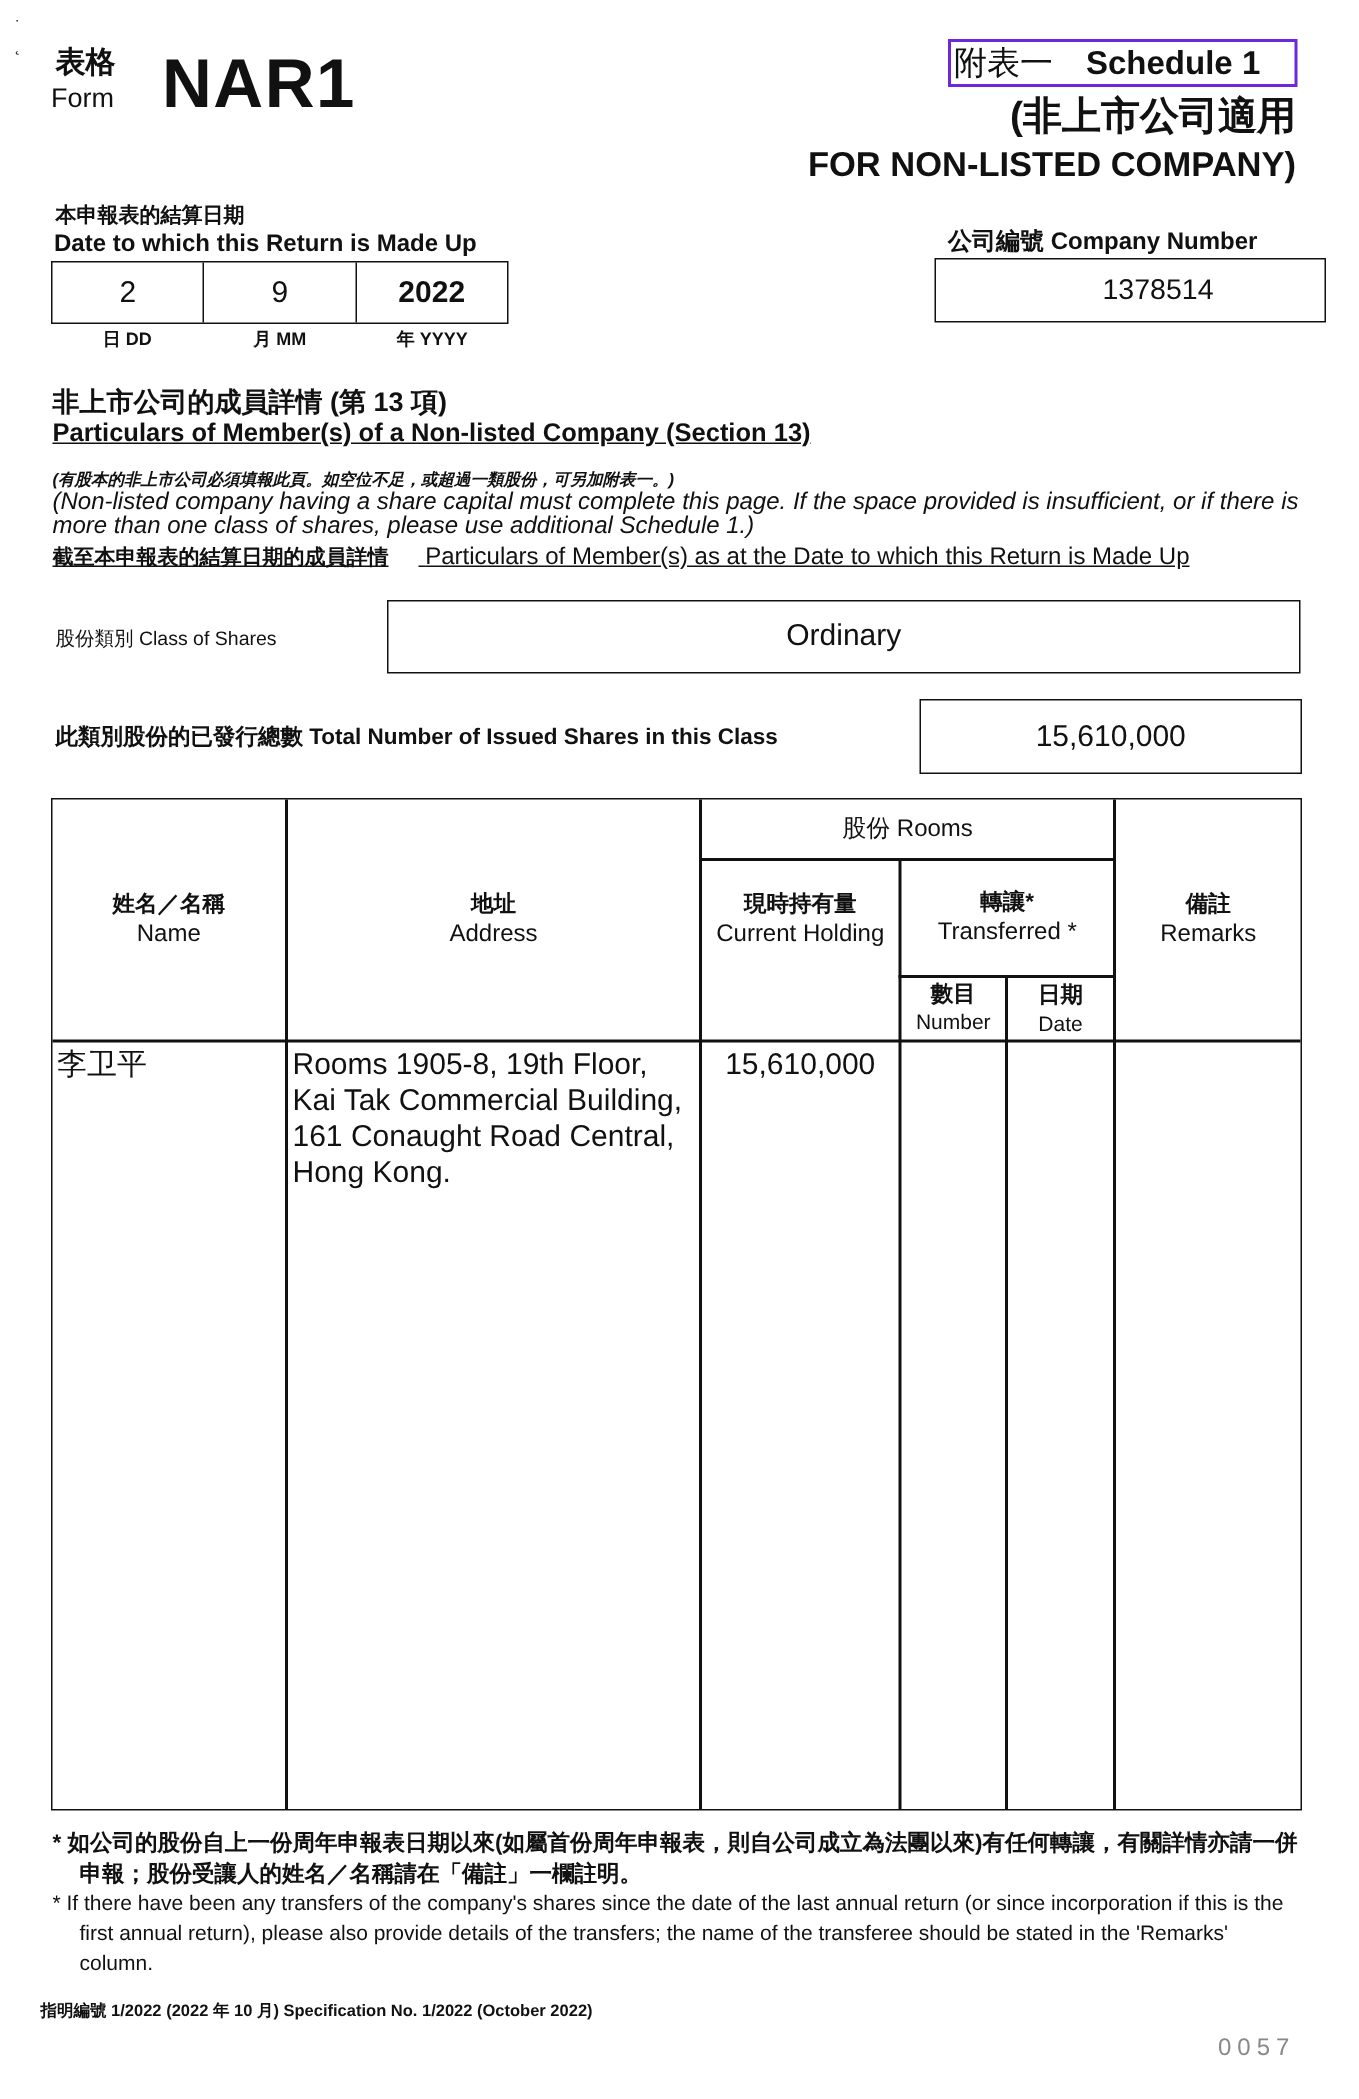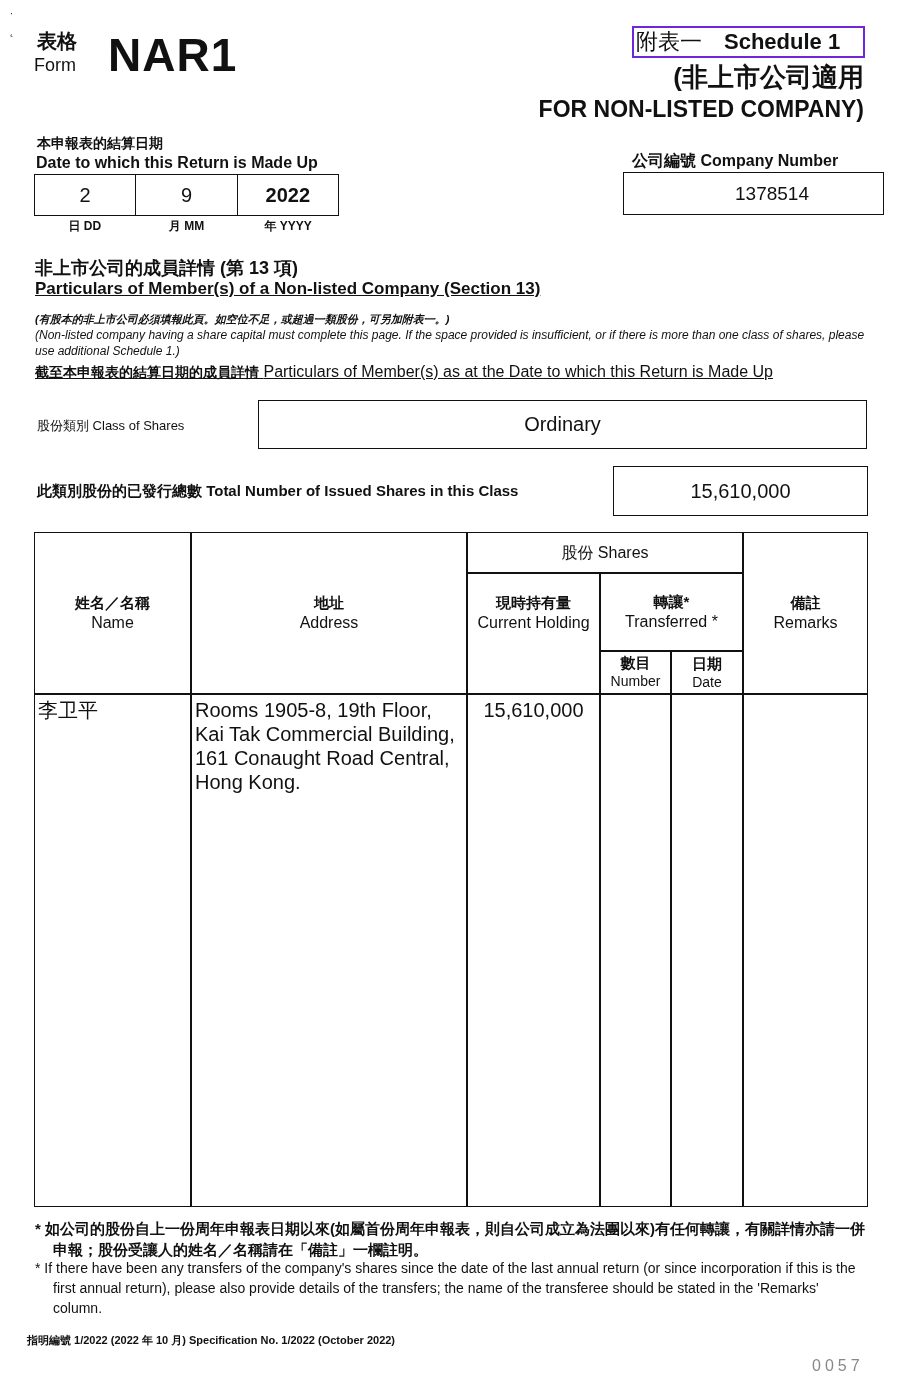--- a/index.html
+++ b/index.html
@@ -29,23 +29,23 @@
   .date-labels span { flex: 1; text-align: center; }
 
   
   .cn-label { left: 632px; top: 151px; font-size: 16px; font-weight: bold; }
   .cn-box { left: 623px; top: 172px; width: 261px; height: 43px; border: 1.5px solid #111; display: flex; align-items: center; justify-content: center; font-size: 19px; padding-left: 37px; }
 
   
   .sec-zh { left: 35px; top: 256px; font-size: 18px; font-weight: bold; }
   .sec-en { left: 35px; top: 279px; font-size: 17px; font-weight: bold; text-decoration: underline; }
   .note-zh { left: 35px; top: 312px; font-size: 11px; font-style: italic; font-weight: bold; }
-  .note-en { left: 35px; top: 327px; width: 845px; font-size: 12px; font-style: italic; line-height: 16px; }
+  .note-en { left: 35px; top: 327px; width: 845px; font-size: 16px; font-style: italic; line-height: 16px; }
   .asat { left: 35px; top: 363px; font-size: 16px; text-decoration: underline; white-space: nowrap; }
-  .asat .zh { font-weight: bold; font-size: 14px; margin-right: 0; }
+  .asat .zh { font-weight: bold; font-size: 14px; margin-right: 20px; }
 
   
   .cls-label { left: 37px; top: 417px; font-size: 13px; font-weight: normal; }
   .cls-box { left: 258px; top: 400px; width: 609px; height: 49px; border: 1.5px solid #111; display: flex; align-items: center; justify-content: center; font-size: 20px; }
   .tot-label { left: 37px; top: 482px; font-size: 15px; font-weight: bold; }
   .tot-box { left: 613px; top: 466px; width: 255px; height: 50px; border: 1.5px solid #111; display: flex; align-items: center; justify-content: center; font-size: 20px; }
 
   
   .tbl { left: 34px; top: 532px; width: 834px; height: 675px; border: 1.5px solid #111; }
   .vl { position: absolute; width: 1.5px; background: #111; }
@@ -120,21 +120,21 @@
 
   <div class="hdr" style="left:0; top:0; width:155px; height:160px;">
     <span class="zh">姓名／名稱</span>
     <span>Name</span>
   </div>
   <div class="hdr" style="left:157px; top:0; width:274px; height:160px;">
     <span class="zh">地址</span>
     <span>Address</span>
   </div>
   <div class="hdr" style="left:433px; top:0; width:274px; height:40px;">
-    <span>股份 Shares</span>
+    <span>股份 Rooms</span>
   </div>
   <div class="hdr" style="left:433px; top:40px; width:131px; height:80px;">
     <span class="zh">現時持有量</span>
     <span>Current Holding</span>
   </div>
   <div class="hdr" style="left:566px; top:40px; width:141px; height:78px;">
     <span class="zh">轉讓*</span>
     <span>Transferred *</span>
   </div>
   <div class="hdr" style="left:566px; top:119px; width:69px; height:39px; font-size:14px; line-height:18px;">

